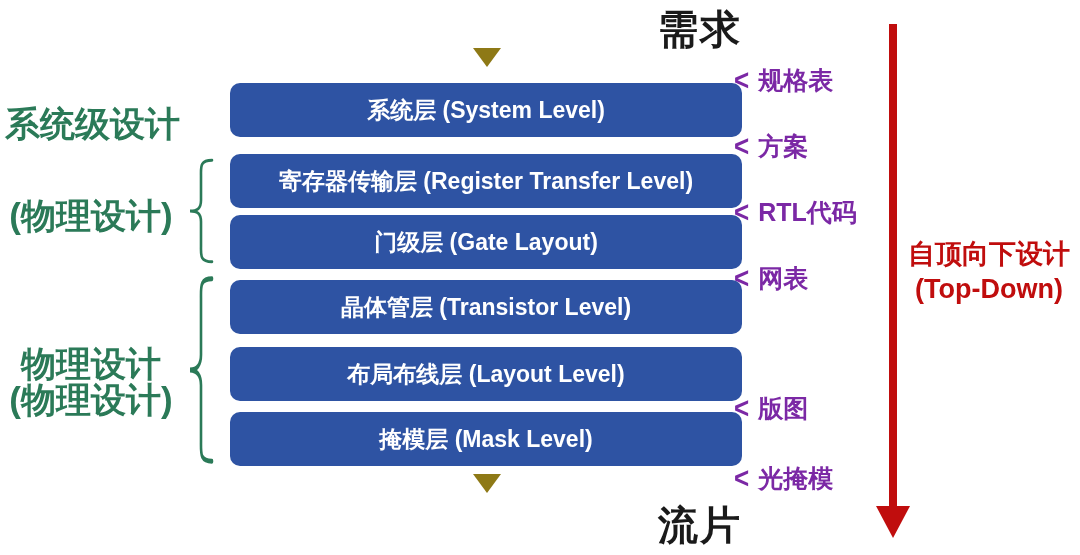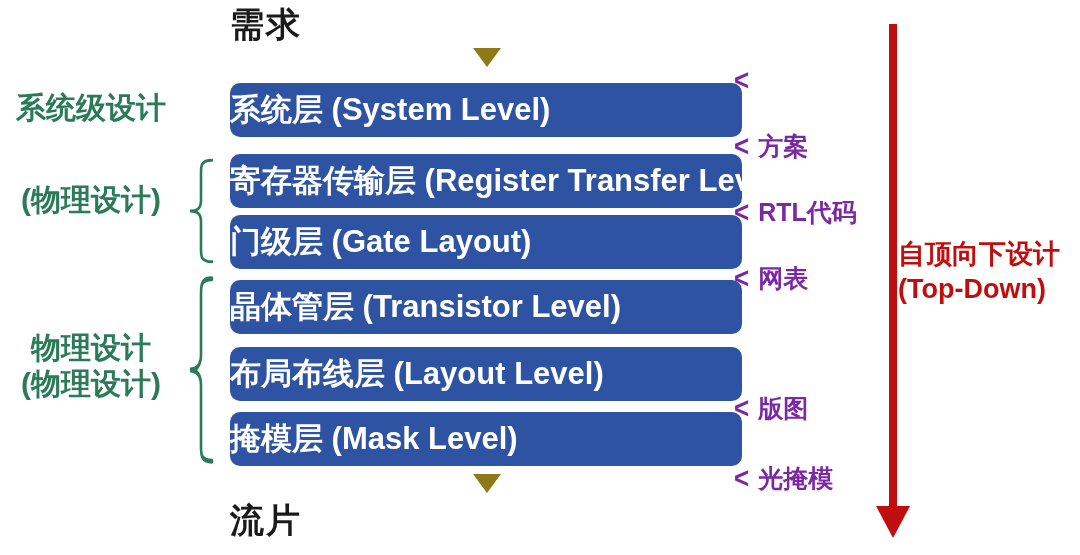--- a/index.html
+++ b/index.html
@@ -20,50 +20,51 @@
     width: 1080px;
     height: 555px;
     background: #ffffff;
     overflow: hidden;
   }
   .abs { position: absolute; }
 
   
   .flow-endpoint {
     left: 230px; width: 512px;
-    text-align: left;
-    font-size: 34px; font-weight: bold; color: var(--ink);
+    text-align: right;
+    font-size: 40px; font-weight: bold; color: var(--ink);
     letter-spacing: 2px;
   }
   .tri-down {
     width: 0; height: 0;
     border-left: 14px solid transparent;
     border-right: 14px solid transparent;
     border-top: 19px solid var(--olive);
   }
 
   
   .level-box {
     left: 230px; width: 512px; height: 54px;
     background: var(--box_blue);
     border-radius: 10px;
     color: #ffffff;
-    font-size: 31px; font-weight: bold;
-    line-height: 54px;
+    font-size: 23px; font-weight: bold;
+    text-align: center; line-height: 54px;
     white-space: nowrap;
   }
 
   
   .group-label {
     left: 5px; width: 172px;
     text-align: center;
     color: var(--green);
-    font-size: 30px; font-weight: bold;
+    font-size: 35px; font-weight: bold;
     line-height: 36px;
     white-space: nowrap;
+    margin-top: 16px;
   }
   .brace path {
     fill: none;
     stroke: var(--green);
     stroke-width: 2.6;
     stroke-linecap: round;
   }
 
   
   .marker {
@@ -84,20 +85,21 @@
   }
   .red-head {
     left: 876px; top: 506px;
     width: 0; height: 0;
     border-left: 17px solid transparent;
     border-right: 17px solid transparent;
     border-top: 32px solid var(--red);
   }
   .red-caption {
     left: 898px; top: 237px; width: 182px;
+    text-align: center;
     color: var(--red);
     font-size: 27px; font-weight: bold;
     line-height: 35px;
     white-space: nowrap;
   }
 </style>
 </head>
 <body>
 
 <div class="canvas">
@@ -130,20 +132,21 @@
 
   <svg class="abs brace" style="left:186px; top:157px" width="30" height="108" viewBox="0 0 30 100" preserveAspectRatio="none">
     <path d="M 26 3 C 14 3 15 9 15 17 L 15 40 C 15 48 11 50 4 50 C 11 50 15 52 15 60 L 15 83 C 15 91 14 97 26 97"></path>
   </svg>
   <svg class="abs brace" style="left:186px; top:275px" width="30" height="190" viewBox="0 0 30 100" preserveAspectRatio="none">
     <path d="M 26 2 C 14 2 15 6 15 12 L 15 42 C 15 47 11 50 4 50 C 11 50 15 53 15 58 L 15 88 C 15 94 14 98 26 98"></path>
   </svg>
 
   <div class="abs marker" style="top:63px">
     <span class="pointer">&lt;</span>
+    <span>规格表</span>
   </div>
   <div class="abs marker" style="top:129px">
     <span class="pointer">&lt;</span>
     <span>方案</span>
   </div>
   <div class="abs marker" style="top:195px">
     <span class="pointer">&lt;</span>
     <span>RTL代码</span>
   </div>
   <div class="abs marker" style="top:261px">

